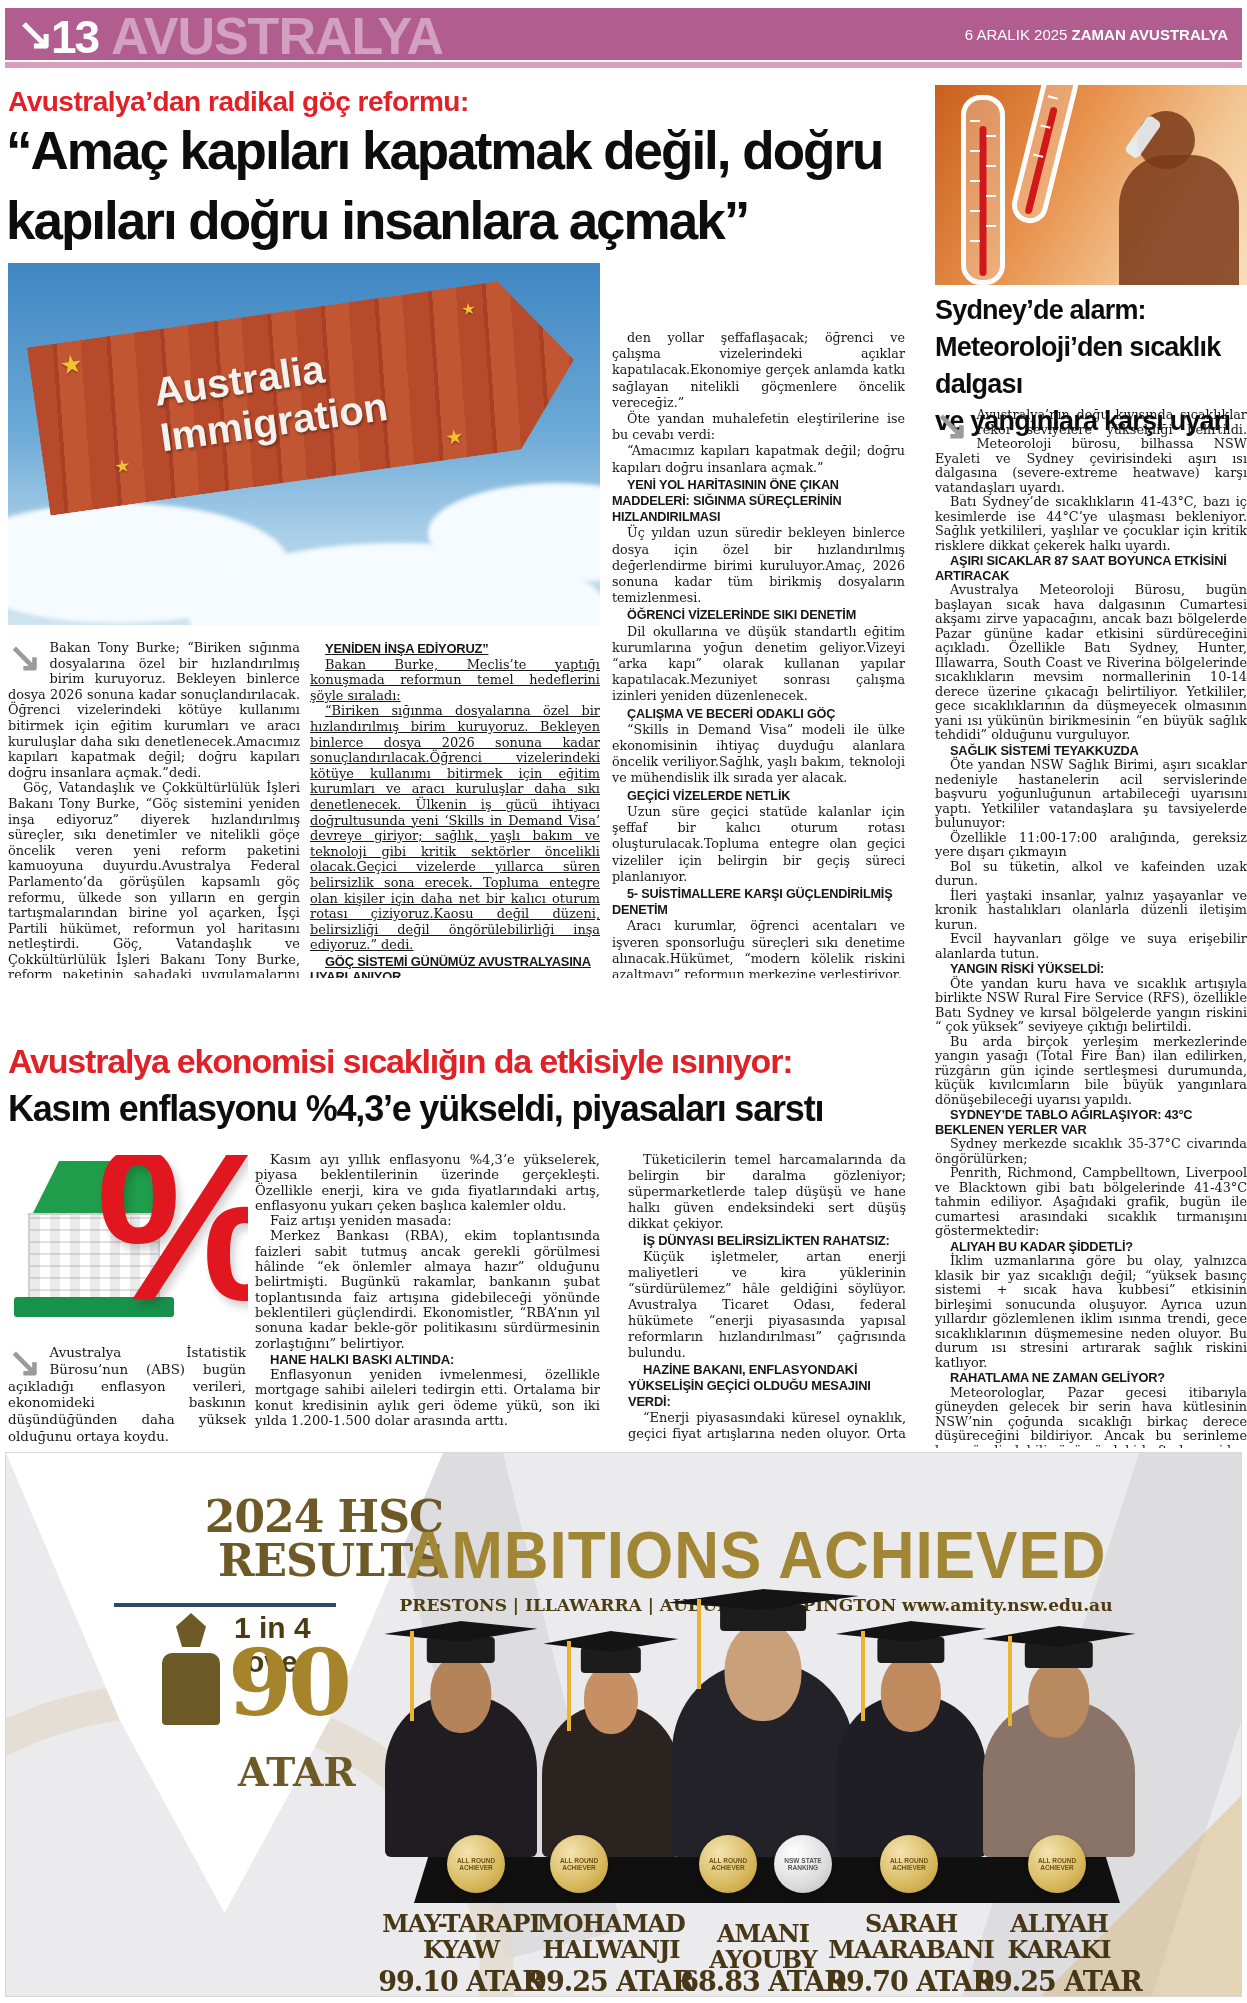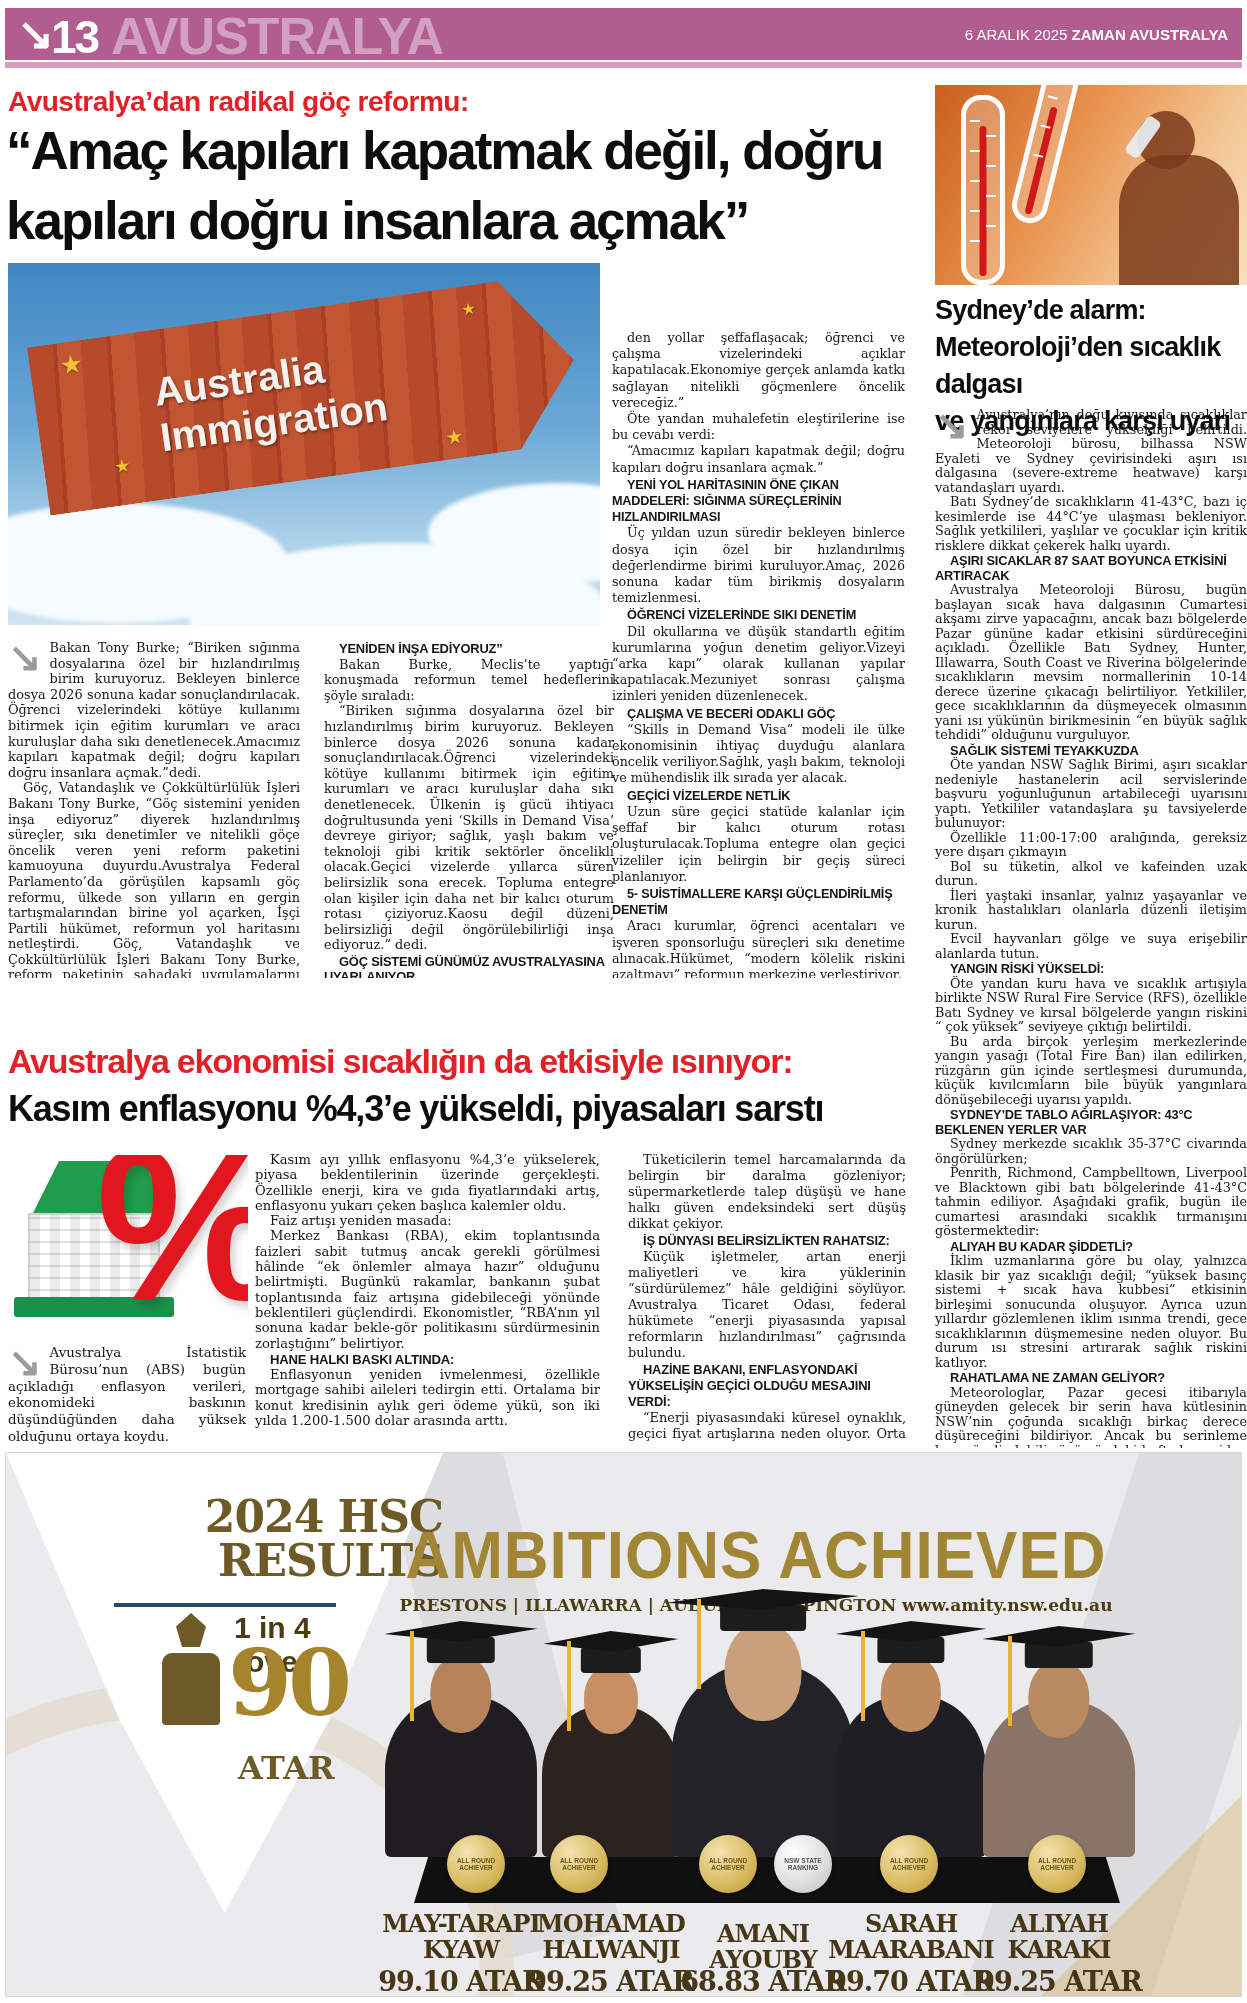--- a/index.html
+++ b/index.html
@@ -37,21 +37,21 @@
   .artcol{position:absolute;overflow:hidden;text-align:justify;}
   .pp{margin:0;}
   .pp.p{text-indent:15px;}
   .pp.lead{text-indent:0;}
   .pp.h{font-family:"Liberation Sans",sans-serif;font-weight:800;letter-spacing:-0.2px;
         text-align:left;text-indent:15px;padding-top:1px;}
   .lead-arrow{float:left;font-family:"Liberation Sans",sans-serif;font-weight:900;
               color:#9b9b9b;font-size:40px;line-height:.75;margin:2px 8px 0 0;}
   #col1,#col2{top:640px;height:338px;font-size:12.9px;line-height:15.6px;}
   #col1{left:8px;width:292px;}
-  #col2{left:324px;width:290px;}
+  #col2{left:310px;width:290px;text-decoration:underline;}
   #col3{left:612px;top:330px;height:648px;width:293px;font-size:12.7px;line-height:16.2px;}
   
   .thermo-photo{position:absolute;left:935px;top:85px;width:312px;height:200px;overflow:hidden;
                 background:linear-gradient(120deg,#c95f1e 0%,#e8924d 40%,#f3c896 75%,#f7e0bd 100%);}
   .thermo{position:absolute;border:5px solid #fdfdfd;border-radius:20px;background:rgba(255,255,255,.25);}
   .thermo .mercury{position:absolute;left:50%;transform:translateX(-50%);bottom:4px;width:7px;
                    background:#d01818;border-radius:4px;}
   .thermo .tick{position:absolute;left:4px;width:10px;height:2px;background:#fff;}
   .thermo .tick.r{left:auto;right:4px;}
   .sil-head{position:absolute;border-radius:50%;background:#7a3a1a;opacity:.85;}
@@ -96,21 +96,21 @@
                   clip-path:polygon(50% 0,100% 40%,80% 100%,20% 100%,0 40%);}
   .hsc-person .pb{position:absolute;left:8px;top:40px;width:58px;height:72px;background:#6d5a26;
                   border-radius:10px 10px 4px 4px;}
   .hsc-stat1{position:absolute;left:228px;top:158px;font-family:"Liberation Sans",sans-serif;
              font-weight:800;font-size:30px;color:#4c3c14;}
   .hsc-stat2{position:absolute;left:240px;top:192px;font-family:"Liberation Sans",sans-serif;
              font-weight:800;font-size:30px;color:#4c3c14;}
   .hsc-90{position:absolute;left:222px;top:176px;font-family:"DejaVu Serif",serif;
           font-weight:900;font-size:92px;color:#a5842c;letter-spacing:-4px;}
   .hsc-atar{position:absolute;left:232px;top:296px;font-family:"DejaVu Serif",serif;
-            font-weight:900;font-size:32px;color:#6d5a26;}
+            font-weight:900;font-size:39px;color:#6d5a26;}
   .amity-logo{position:absolute;left:0;top:22px;width:100%;text-align:center;
               font-family:"Liberation Sans",sans-serif;color:#9c7f35;}
   .amity-logo .nm{font-weight:800;font-size:26px;}
   .amity-logo .cl{font-weight:400;font-size:24px;color:#b09a5c;}
   .ad-title{position:absolute;left:250px;top:66px;width:1000px;text-align:center;
             font-family:"Liberation Sans",sans-serif;font-weight:900;font-size:62px;
             color:#a18635;letter-spacing:1px;transform:scaleY(1.08);}
   .ad-locs{position:absolute;left:250px;top:142px;width:1000px;text-align:center;
            font-family:"DejaVu Serif",serif;font-weight:700;font-size:17px;color:#4c3c12;}
   .grad{position:absolute;}

